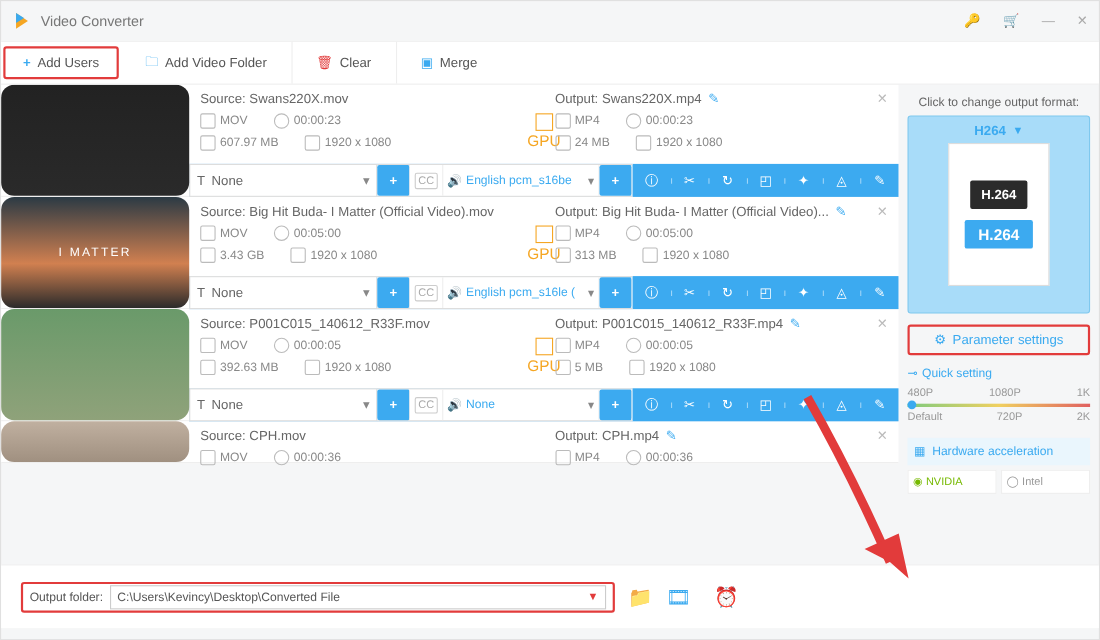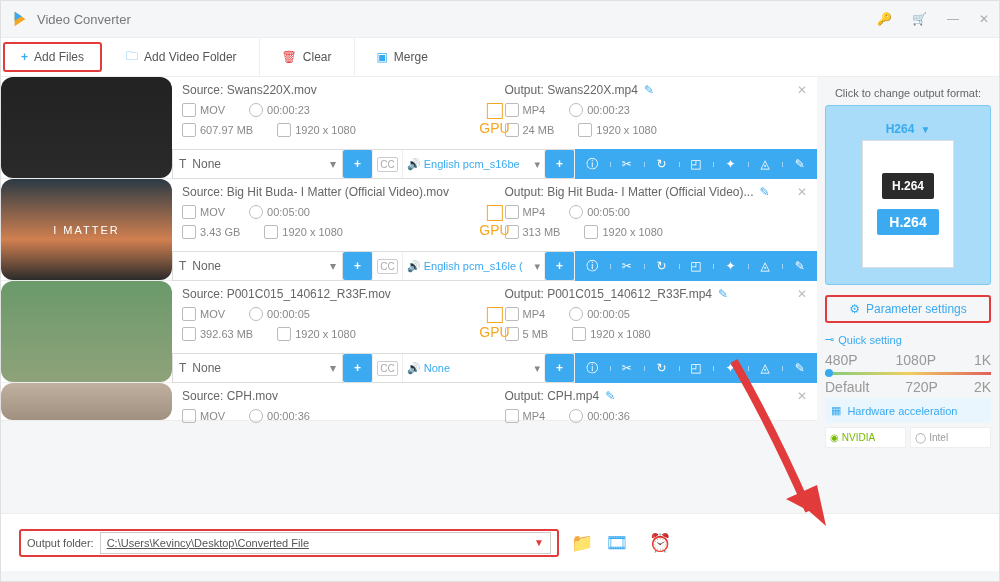--- a/index.html
+++ b/index.html
@@ -56,43 +56,43 @@
   .sq { width: 30px; height: 28px; display: flex; align-items: center; justify-content: center; color: #3aaaf0; border-right: 1px solid #eee; cursor: pointer; }
   .plusbtn { background: #3caaf0; color: #fff; font-weight: bold; border-radius: 2px; }
   .cc { font-size: 10px; border: 1px solid #ccc; color: #aaa; border-radius: 2px; padding: 1px 2px; }
   .audio-dd { width: 142px; display: flex; align-items: center; padding: 0 4px; color: #3aaaf0; gap: 3px; font-size: 11px; border-right: 1px solid #eee; height: 100%; }
   .strip-icons { flex: 1; display: flex; }
   .strip-icons .si { flex: 1; display: flex; align-items: center; justify-content: center; color: #fff; cursor: pointer; position: relative; }
   .strip-icons .si + .si::before { content:""; position:absolute; left:0; top:6px; bottom:6px; width:1px; border-left:1px dashed rgba(255,255,255,.5); }
 
   
   .side-label { font-size: 11px; color: #666; text-align: center; margin: 4px 0 6px; }
-  .format-box { height: 180px; background: #a8dcf9; border: 1px solid #7fc8ee; position: relative; display: flex; flex-direction: column; align-items: center; padding: 16px; }
+  .format-box { height: 180px; background: #a8dcf9; border: 1px solid #7fc8ee; position: relative; display: flex; flex-direction: column; align-items: center; padding: 6px; }
   .format-head { color: #3aaaf0; font-weight: bold; margin-bottom: 4px; display: flex; gap: 6px; align-items: center; width: 100%; justify-content: center; }
   .format-card { width: 92px; height: 130px; background: #fff; border: 1px solid #ddd; display: flex; flex-direction: column; align-items: center; justify-content: center; gap: 10px; }
   .h264-dark { background: #2b2b2b; color: #fff; padding: 6px 10px; font-weight: bold; border-radius: 2px; }
   .h264-blue { background: #3caaf0; color: #fff; padding: 5px 12px; font-weight: bold; border-radius: 2px; font-size: 14px; }
   .param { margin-top: 10px; height: 28px; display: flex; align-items: center; justify-content: center; gap: 6px; color: #3aaaf0; }
   .quick { margin-top: 10px; }
   .quick-head { color: #3aaaf0; font-size: 11px; display: flex; align-items: center; gap: 4px; }
   .slider { margin-top: 6px; position: relative; height: 40px; }
-  .slider-labels { display: flex; justify-content: space-between; font-size: 14px; color: #999; }
+  .slider-labels { display: flex; justify-content: space-between; font-size: 10px; color: #999; }
   .slider-bar { height: 3px; background: linear-gradient(90deg,#7ecb7e,#f0d060,#e06060); margin: 4px 0; position: relative; }
   .slider-knob { width: 8px; height: 8px; background: #3aaaf0; border-radius: 50%; position: absolute; top: -3px; left: 0; }
   .hw { margin-top: 6px; background: #eaf6fd; padding: 6px; font-size: 11px; color: #3aaaf0; display: flex; align-items: center; gap: 6px; }
   .vendors { margin-top: 4px; display: flex; gap: 4px; }
   .vendor { flex: 1; background: #fff; border: 1px solid #eee; padding: 4px; font-size: 10px; display: flex; align-items: center; gap: 3px; }
   .nv { color: #76b900; }
   .intel { color: #999; }
 
   
   .bottom { height: 58px; background: #fff; border-top: 1px solid #eee; display: flex; align-items: center; padding: 0 12px 0 18px; gap: 12px; position: relative; z-index:2; }
   .outbox { display: flex; align-items: center; flex: 1; max-width: 540px; height: 28px; }
   .outlabel { font-size: 11px; color: #555; margin-right: 6px; white-space: nowrap; }
-  .outinput { flex: 1; height: 22px; border: 1px solid #ccc; padding: 0 6px; font-size: 11px; display: flex; align-items: center; position: relative; text-decoration: underline; }
+  .outinput { flex: 1; height: 22px; border: 1px solid #ccc; padding: 0 6px; font-size: 11px; display: flex; align-items: center; position: relative; }
   .outinput .dd-arrow { position: absolute; right: 6px; color: #e23b3b; font-size: 10px; }
   .folder-ic { color: #3aaaf0; font-size: 18px; cursor: pointer; }
   .run { width: 177px; height: 58px; background: #1ca3f0; color: #fff; font-size: 24px; display: flex; align-items: center; justify-content: center; cursor: pointer; margin-left: auto; }
   .alarm { width: 40px; height: 58px; display: flex; align-items: center; justify-content: center; color: #3aaaf0; font-size: 18px; }
 
   
   .arrow { position: absolute; right: 145px; top: 350px; width: 140px; height: 190px; pointer-events: none; z-index: 10; }
 
   svg { display: block; }
 </style>
@@ -109,21 +109,21 @@
     <span style="color:#f0a050">🔑</span>
     <span>🛒</span>
     <span>—</span>
     <span>✕</span>
   </div>
 </div>
 
 <div class="toolbar">
   <div class="tool-btn addfiles-box redbox">
     <span class="tool-icon blue">+</span>
-    <span>Add Files</span>
+    <span>Add Users</span>
   </div>
   <div class="tool-btn">
     <span class="blue">🗀</span>
     <span>Add Video Folder</span>
   </div>
   <div class="tool-btn">
     <span class="red">🗑</span>
     <span>Clear</span>
   </div>
   <div class="tool-btn" style="border-right:none">

